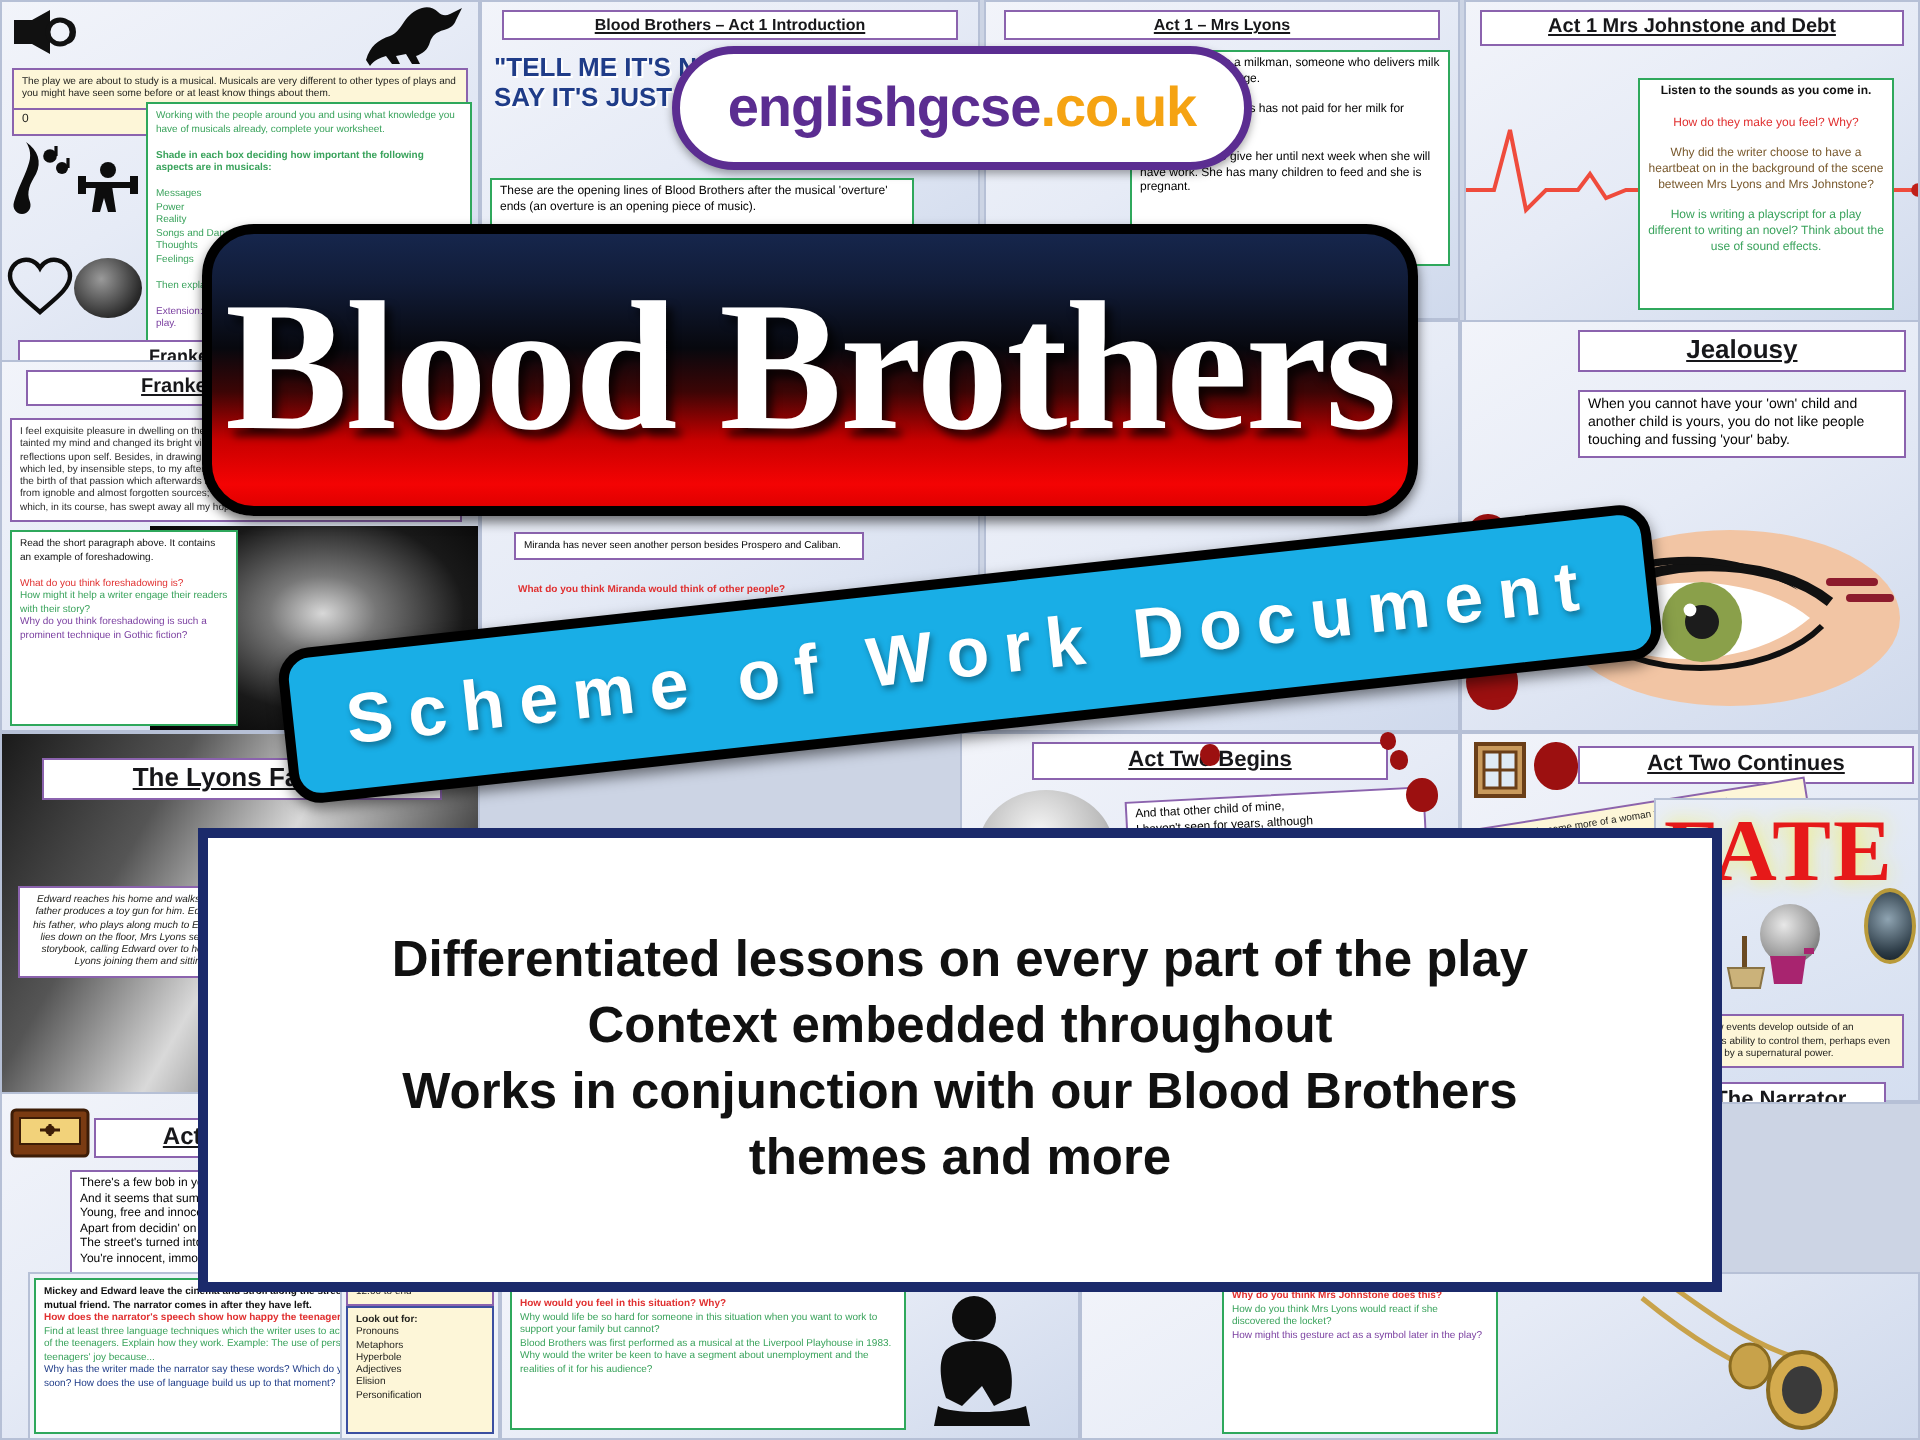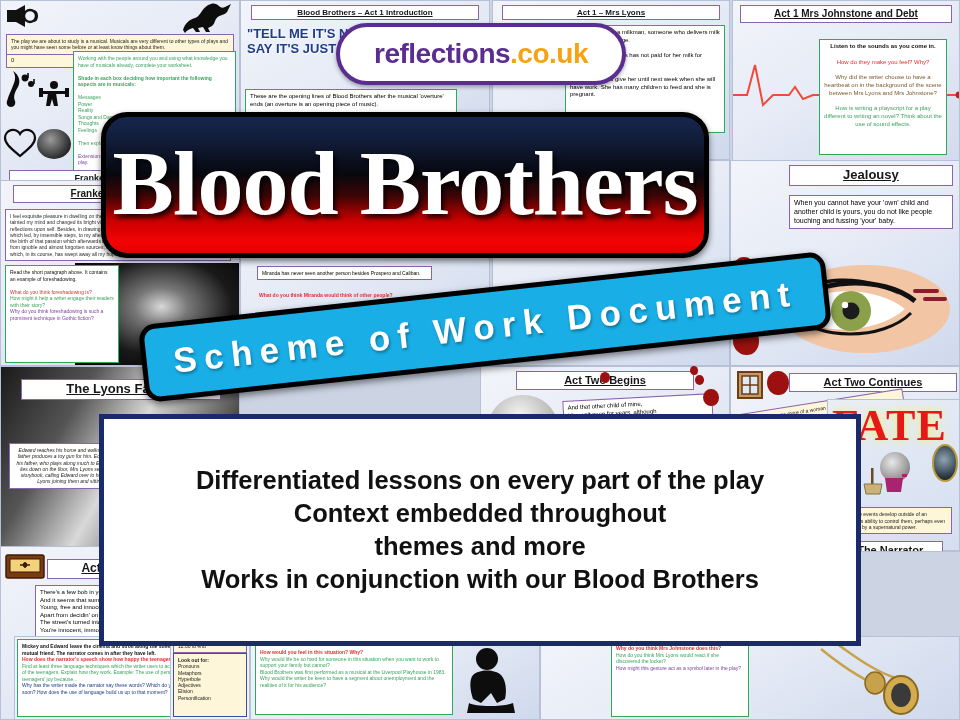--- a/index.html
+++ b/index.html
@@ -437,34 +437,34 @@
         </svg>
       </div>
     </div>
 
     <div class="drop" style="left:600px;top:372px;width:10px;height:11px;"></div>
     <div class="drop" style="left:690px;top:366px;width:8px;height:9px;"></div>
 
   </div>
 
   <div id="logo-pill">
-    <span class="lg p1">reflections</span>
+    <span class="lg p1">englishgcse</span>
       <span class="lg p2">.co.uk</span>
   </div>
 
   <div id="title-plaque">
     <div class="txt">Blood Brothers</div>
   </div>
 
   <div id="sow-banner">
     <div class="txt">Scheme of Work Document</div>
   </div>
 
   <div id="info-panel">
     <ul>
       <li>Differentiated lessons on every part of the play</li>
       <li>Context embedded throughout</li>
+      <li>Works in conjunction with our Blood Brothers</li>
       <li>themes and more</li>
-      <li>Works in conjunction with our Blood Brothers</li>
     </ul>
   </div>
 
 </div>
 
 </body></html>

